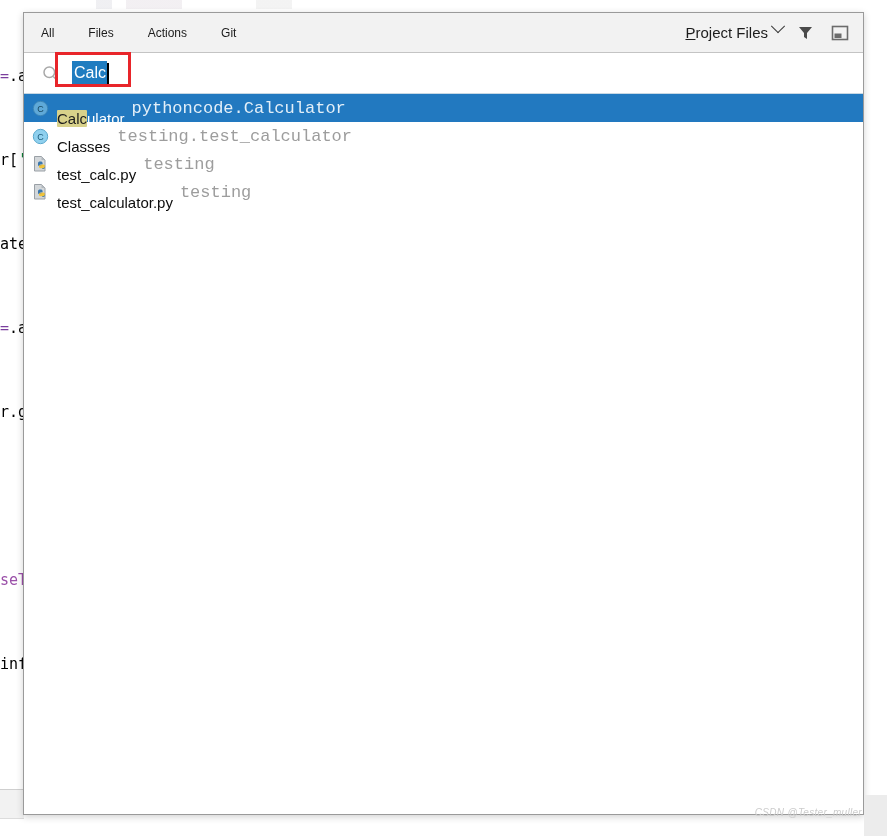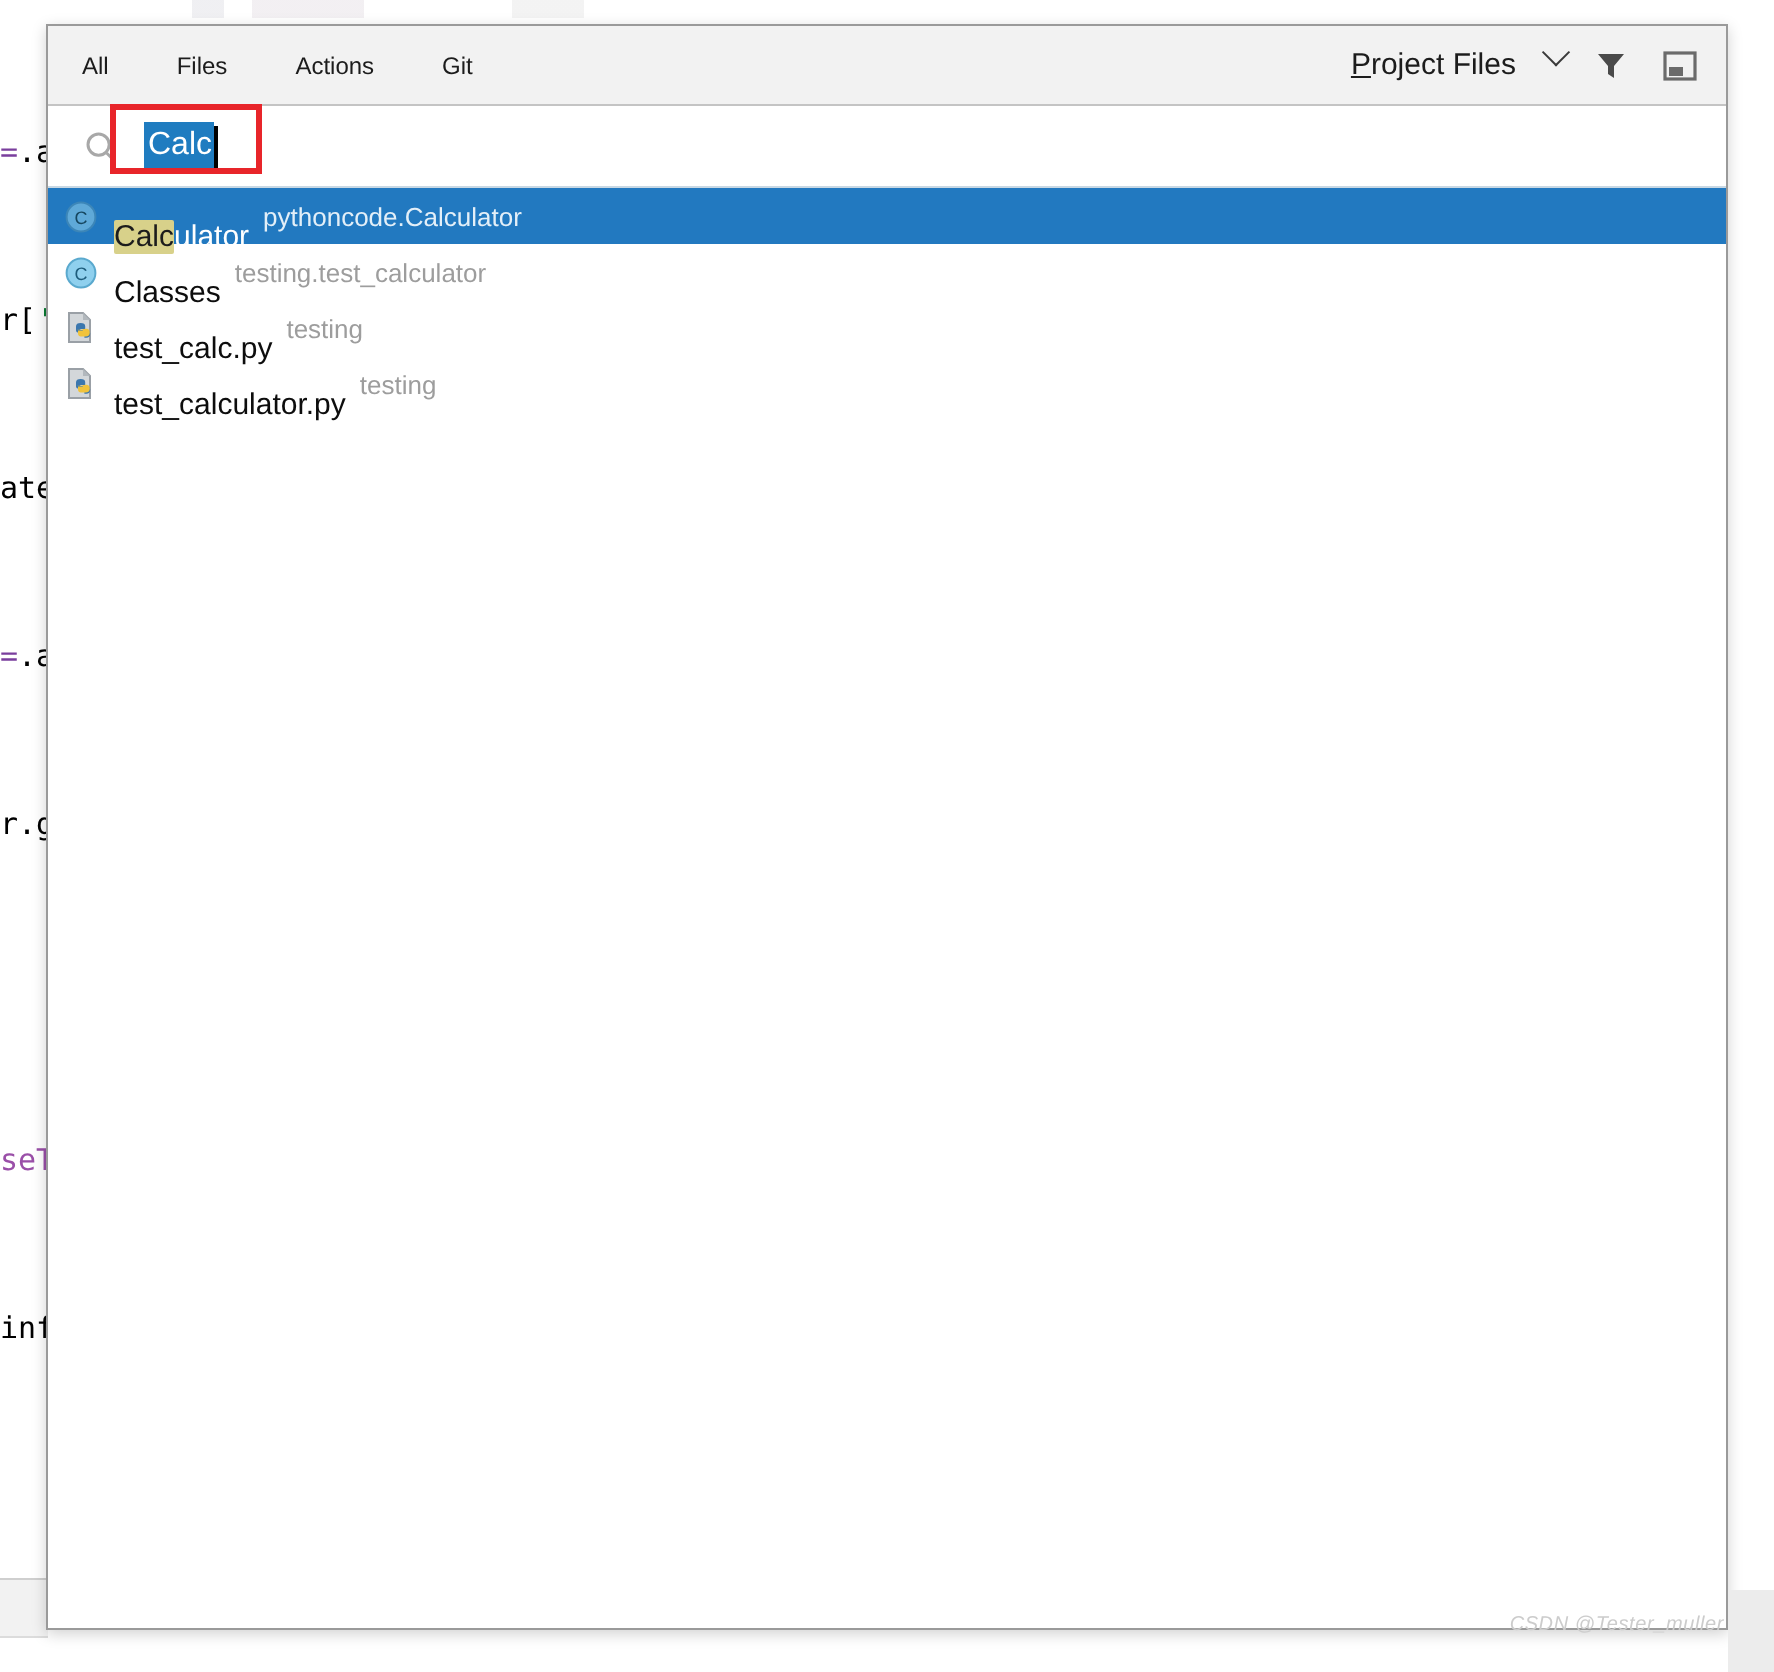--- a/index.html
+++ b/index.html
@@ -106,21 +106,21 @@
   #header-right {
     margin-left: auto;
     display: flex;
     align-items: center;
     padding-right: 10px;
     gap: 9px;
   }
   #project-files-selector {
     display: flex;
     align-items: flex-start;
-    gap: 15px;
+    gap: 5px;
     font-size: 15px;
     color: #1c1c1c;
     cursor: default;
     white-space: nowrap;
   }
   #project-files-label { position: relative; }
   #project-files-label::first-letter { text-decoration: underline; }
   .chev {
     width: 9px; height: 9px;
     border-right: 1.6px solid #3a3a3a;
@@ -214,21 +214,22 @@
     color: #1a1a1a;
     border-radius: 1px;
   }
   .result-row.selected .row-name .hl {
     background: #d8d18a;
     color: #1c1c1c;
   }
   .row-location {
     color: #9d9d9d;
     margin-left: 7px;
-    font-size: 13px;
+    font-size: 17px;
+    font-family: Liberation Mono, monospace;
   }
   .result-row.selected .row-location {
     color: #e3eff8;
   }
 
   
   #watermark {
     position: absolute;
     right: 25px;
     bottom: 18px;

